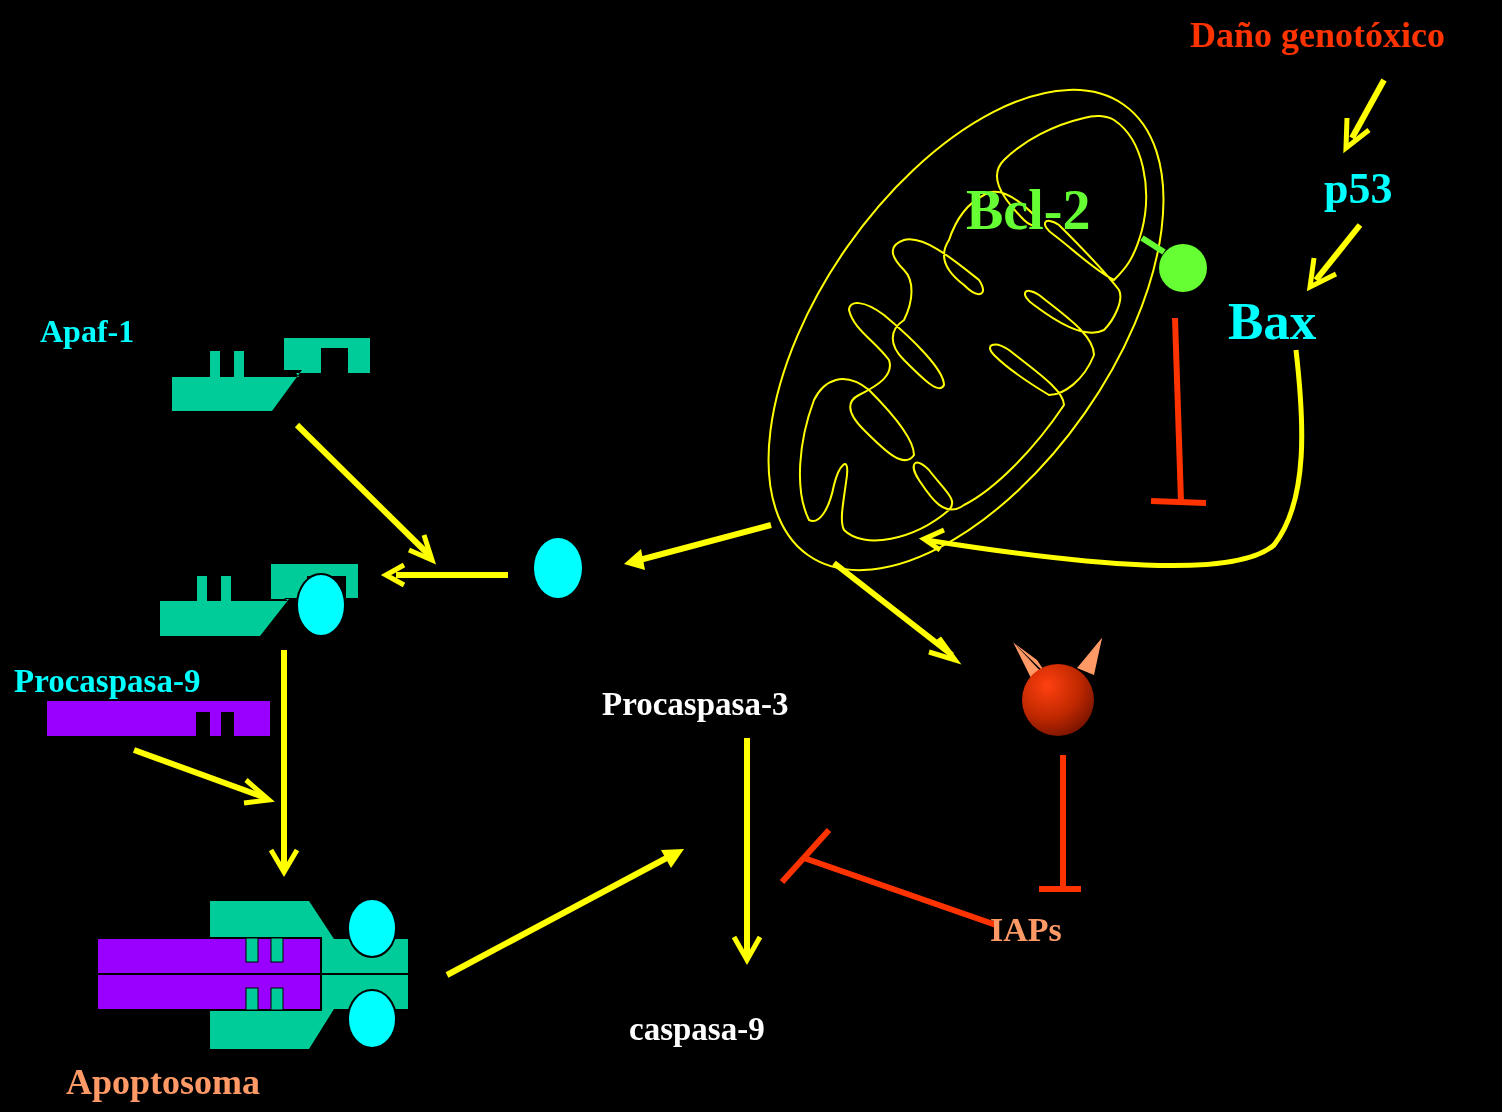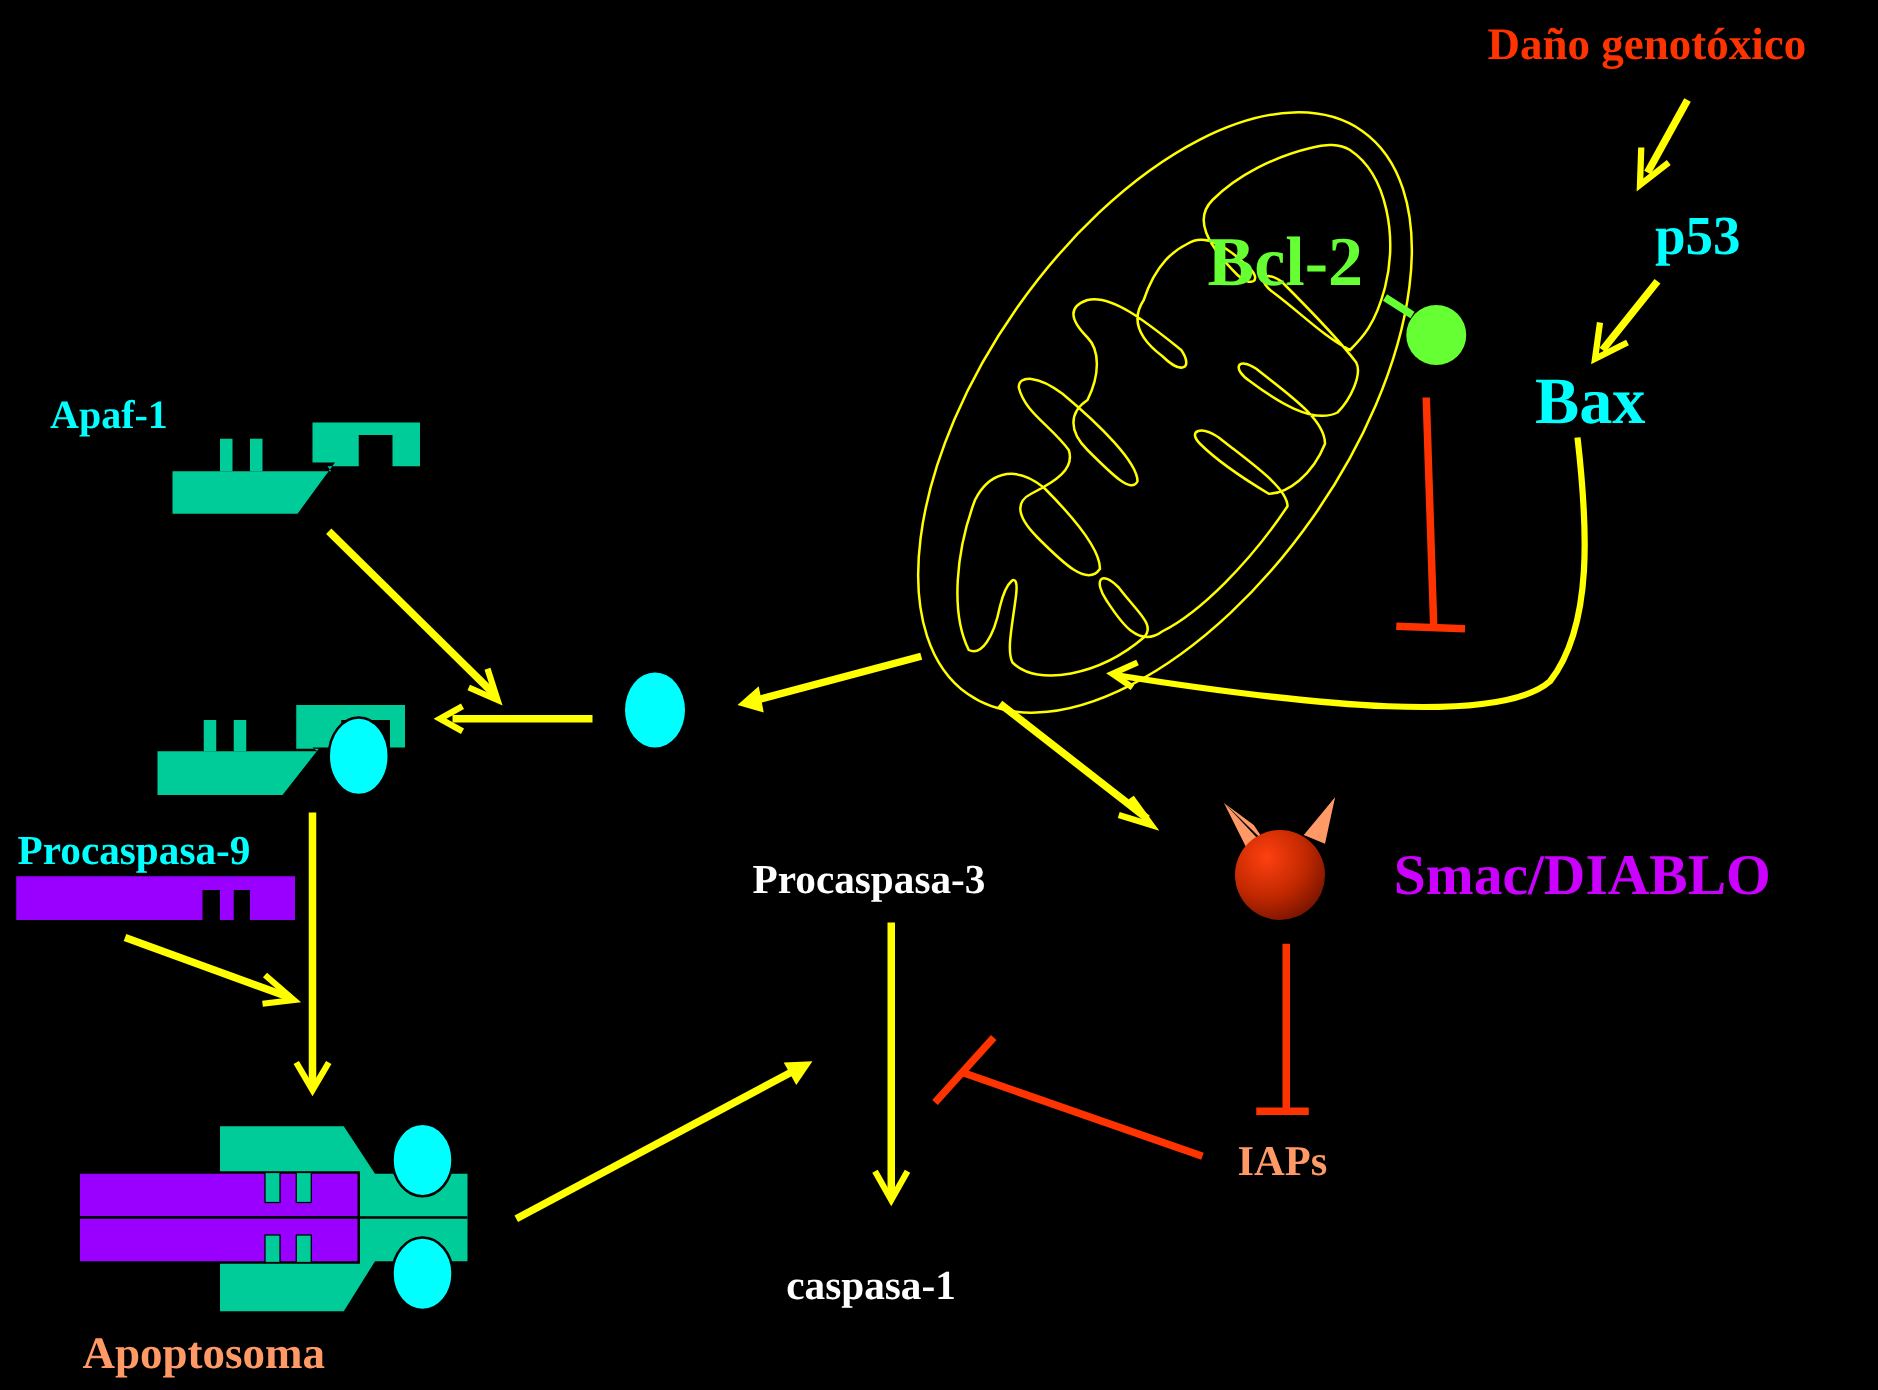--- a/index.html
+++ b/index.html
@@ -1,17 +1,17 @@
 <!DOCTYPE html>
 <html><head>
 <meta charset="utf-8">
 <style>
   html, body { margin: 0; padding: 0; background: #000; }
   body { width: 1502px; height: 1112px; overflow: hidden; position: relative; font-family: "Liberation Serif", serif; }
-  #stage { position: absolute; left: 0; top: 0; width: 1220px; height: 1112px; }
+  #stage { position: absolute; left: 0; top: 0; width: 1220px; height: 1112px; padding-left: 34px; }
   .lbl { position: absolute; font-weight: bold; white-space: nowrap; font-family: "Liberation Serif", serif; line-height: 1; }
 </style>
 </head>
 <body>
 
 <div id="stage">
   <svg width="1502" height="1112" viewBox="0 0 1502 1112" xmlns="http://www.w3.org/2000/svg">
     <defs>
       <radialGradient id="smacGrad" cx="0.35" cy="0.3" r="0.75">
         <stop offset="0" stop-color="#FF4010"></stop>
@@ -185,16 +185,15 @@
 
   
   <div class="lbl" style="left:1190px; top:17px; font-size:36px; color:#FF3300;">Daño genotóxico</div>
   <div class="lbl" style="left:1279px; top:167px; font-size:44px; color:#00FFFF;margin-left:45px;">p53</div>
   <div class="lbl" style="left:1228px; top:295px; font-size:53px; color:#00FFFF;">Bax</div>
   <div class="lbl" style="left:966px; top:182px; font-size:56px; color:#66FF33;">Bcl-2</div>
   <div class="lbl" style="left:40px; top:315px; font-size:32px; color:#00FFFF;">Apaf-1</div>
   <div class="lbl" style="left:14px; top:665px; font-size:33px; color:#00FFFF;text-align:center;">Procaspasa-9</div>
   <div class="lbl" style="left:66px; top:1064px; font-size:36px; color:#FF9966;">Apoptosoma</div>
   <div class="lbl" style="left:602px; top:688px; font-size:33px; color:#FFFFFF;">Procaspasa-3</div>
-  <div class="lbl" style="left:629px; top:1013px; font-size:33px; color:#FFFFFF;">caspasa-1</div>
-  <div class="lbl" style="left:1115px; top:677px; font-size:46px; color:#CC00FF;">Smac/DIABLO</div>
+  <div class="lbl" style="left:629px; top:1013px; font-size:33px; color:#FFFFFF;">caspasa-9</div>
   <div class="lbl" style="left:990px; top:913px; font-size:34px; color:#FF9966;">IAPs</div>
 </div>
 
 </body></html>

